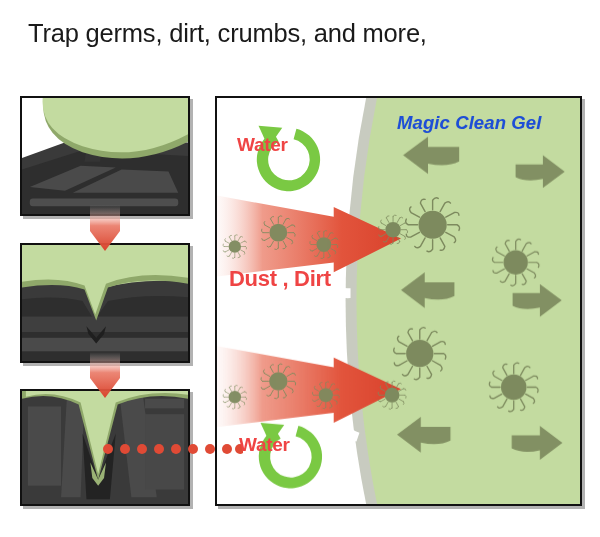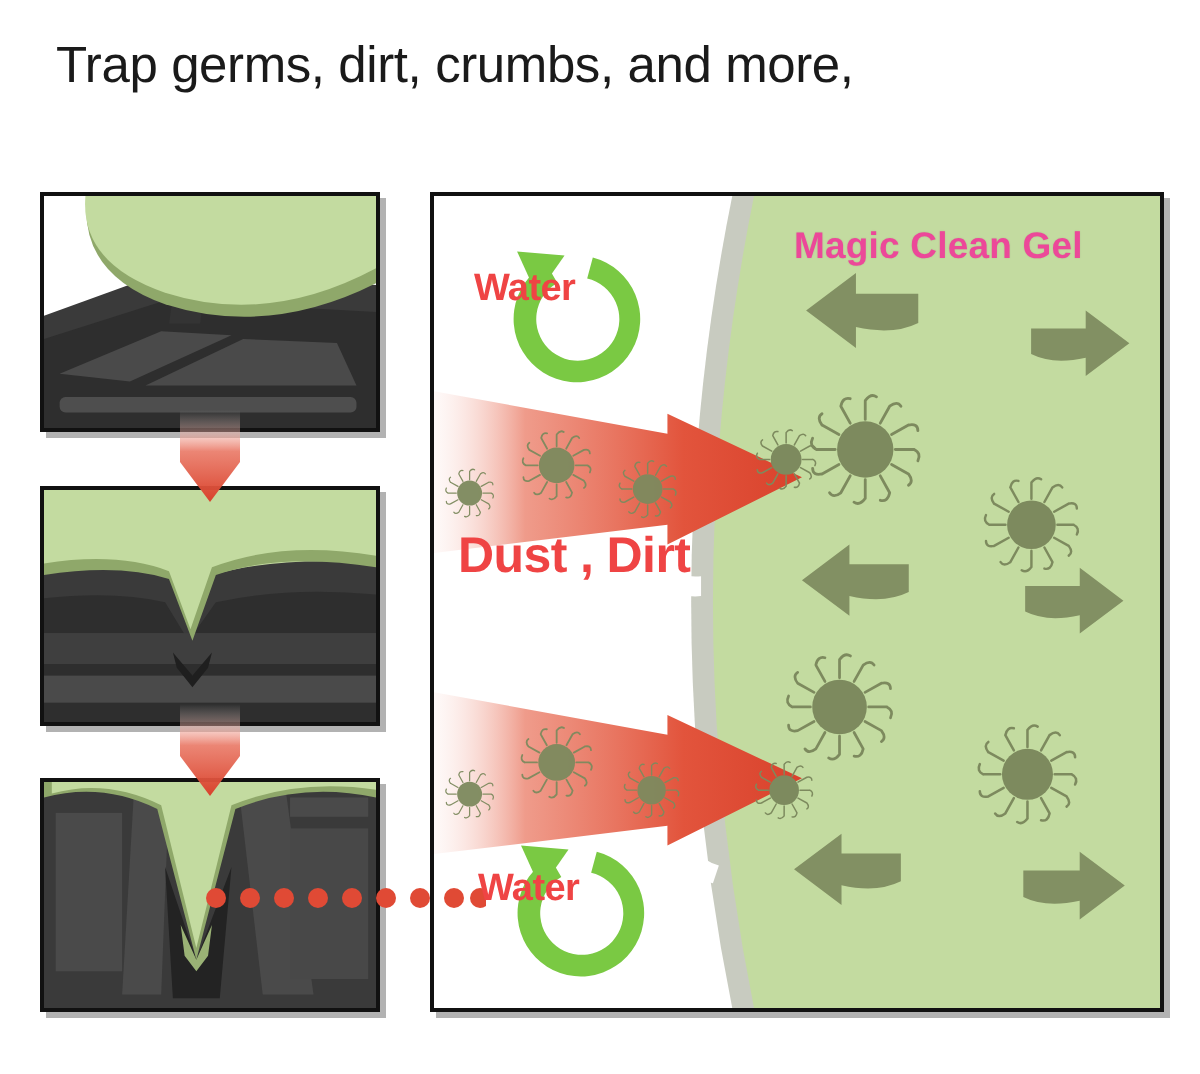--- a/index.html
+++ b/index.html
@@ -49,24 +49,24 @@
 
   .lbl{
     position:absolute;
     font-weight:bold;
     color:#ef4444;
     white-space:pre;
     z-index:8;
   }
   #lbl-water-top{left:20px;top:36px;font-size:19px;letter-spacing:-0.3px;}
   #lbl-water-bot{left:22px;top:336px;font-size:19px;letter-spacing:-0.3px;}
-  #lbl-dust{left:12px;top:170px;font-size:25px;line-height:21px;letter-spacing:-0.3px;}
+  #lbl-dust{left:12px;top:170px;font-size:22px;line-height:21px;letter-spacing:-0.3px;}
   #lbl-gelname{
-    left:180px;top:14px;font-size:18.5px;color:#ec4899;
-    letter-spacing:0.1px;text-shadow:0 0 1px rgba(0,0,0,0.10);
+    left:180px;top:14px;font-size:18.5px;color:#1d4ed8;
+    letter-spacing:0.1px;text-shadow:0 0 1px rgba(0,0,0,0.10);font-style:italic;
   }
 
   
   .dot-trail{position:absolute;left:103px;top:443px;width:140px;height:12px;z-index:7;}
 </style>
 </head>
 <body>
 
 <div id="stage">
 

